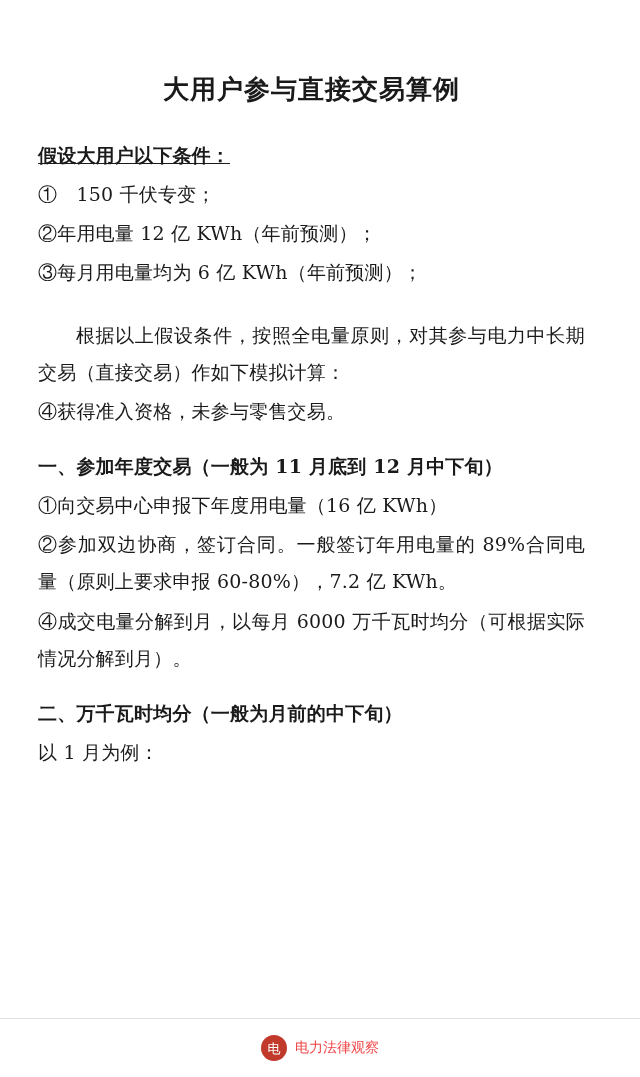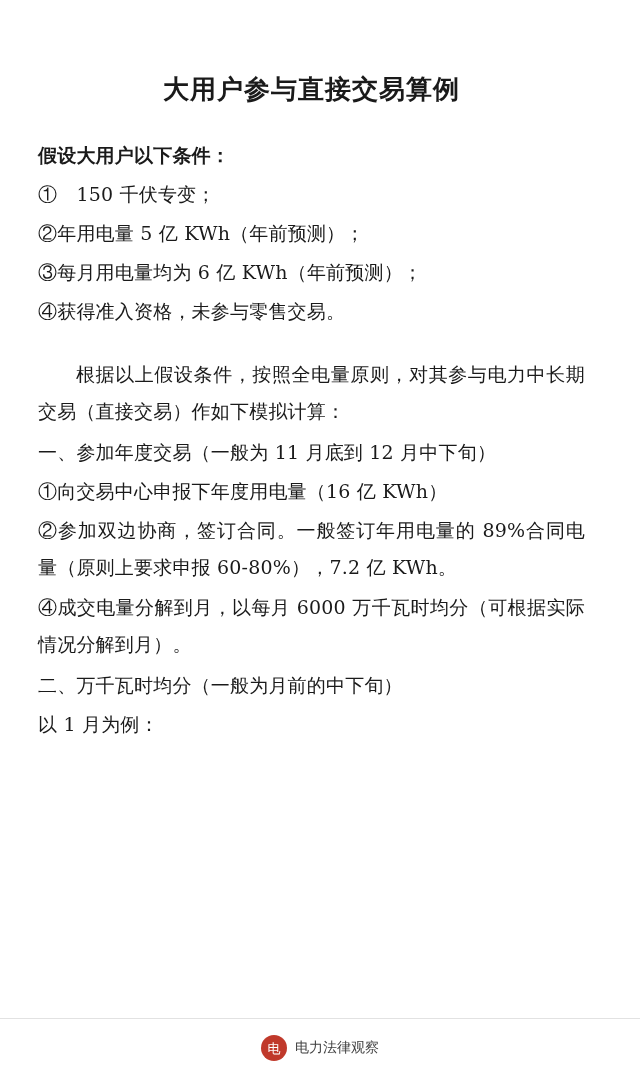--- a/index.html
+++ b/index.html
@@ -32,30 +32,31 @@
   }
   .para {
     font-size: 19px;
     line-height: 1.95;
     margin: 0 0 2px 0;
     letter-spacing: 0.2px;
     text-align: justify;
   }
   .para.bold {
     font-weight: bold;
+    text-decoration: underline;
   }
   .para.indent2 {
     text-indent: 2em;
   }
   .para.gap-top {
     margin-top: 26px;
   }
   .para.heading {
-    font-weight: normal;
-    margin-top: 4px;
+    font-weight: bold;
+    margin-top: 18px;
   }
   .footer-bar {
     position: absolute;
     left: 0;
     bottom: 0;
     width: 640px;
     height: 58px;
     background: #ffffff;
     border-top: 1px solid #e2e2e2;
     display: flex;
@@ -75,42 +76,42 @@
     display: flex;
     align-items: center;
     justify-content: center;
     color: #ffffff;
     font-size: 13px;
     font-family: "DejaVu Sans", "Liberation Sans", sans-serif;
     line-height: 1;
   }
   .footer-text {
     font-size: 14px;
-    color: #404040;
+    color: #ef4444;
     font-family: "DejaVu Sans", "Liberation Sans", sans-serif;
   }
   .content {
     padding-bottom: 70px;
   }
 </style>
 </head>
 <body>
 
 <div class="page">
   <div class="content">
 
     <h1 class="doc-title">大用户参与直接交易算例</h1>
 
     <p class="para bold">假设大用户以下条件：</p>
     <p class="para">①　150 千伏专变；</p>
-    <p class="para">②年用电量 5 亿 KWh（年前预测）；</p>
+    <p class="para">②年用电量 12 亿 KWh（年前预测）；</p>
     <p class="para">③每月用电量均为 6 亿 KWh（年前预测）；</p>
+    <p class="para indent2 gap-top">根据以上假设条件，按照全电量原则，对其参与电力中长期交易（直接交易）作如下模拟计算：</p>
+
     <p class="para">④获得准入资格，未参与零售交易。</p>
-
-    <p class="para indent2 gap-top">根据以上假设条件，按照全电量原则，对其参与电力中长期交易（直接交易）作如下模拟计算：</p>
 
     <p class="para heading">一、参加年度交易（一般为 11 月底到 12 月中下旬）</p>
     <p class="para">①向交易中心申报下年度用电量（16 亿 KWh）</p>
     <p class="para">②参加双边协商，签订合同。一般签订年用电量的 89%合同电量（原则上要求申报 60-80%），7.2 亿 KWh。</p>
     <p class="para">④成交电量分解到月，以每月 6000 万千瓦时均分（可根据实际情况分解到月）。</p>
 
     <p class="para heading">二、万千瓦时均分（一般为月前的中下旬）</p>
     <p class="para">以 1 月为例：</p>
 
   </div>

